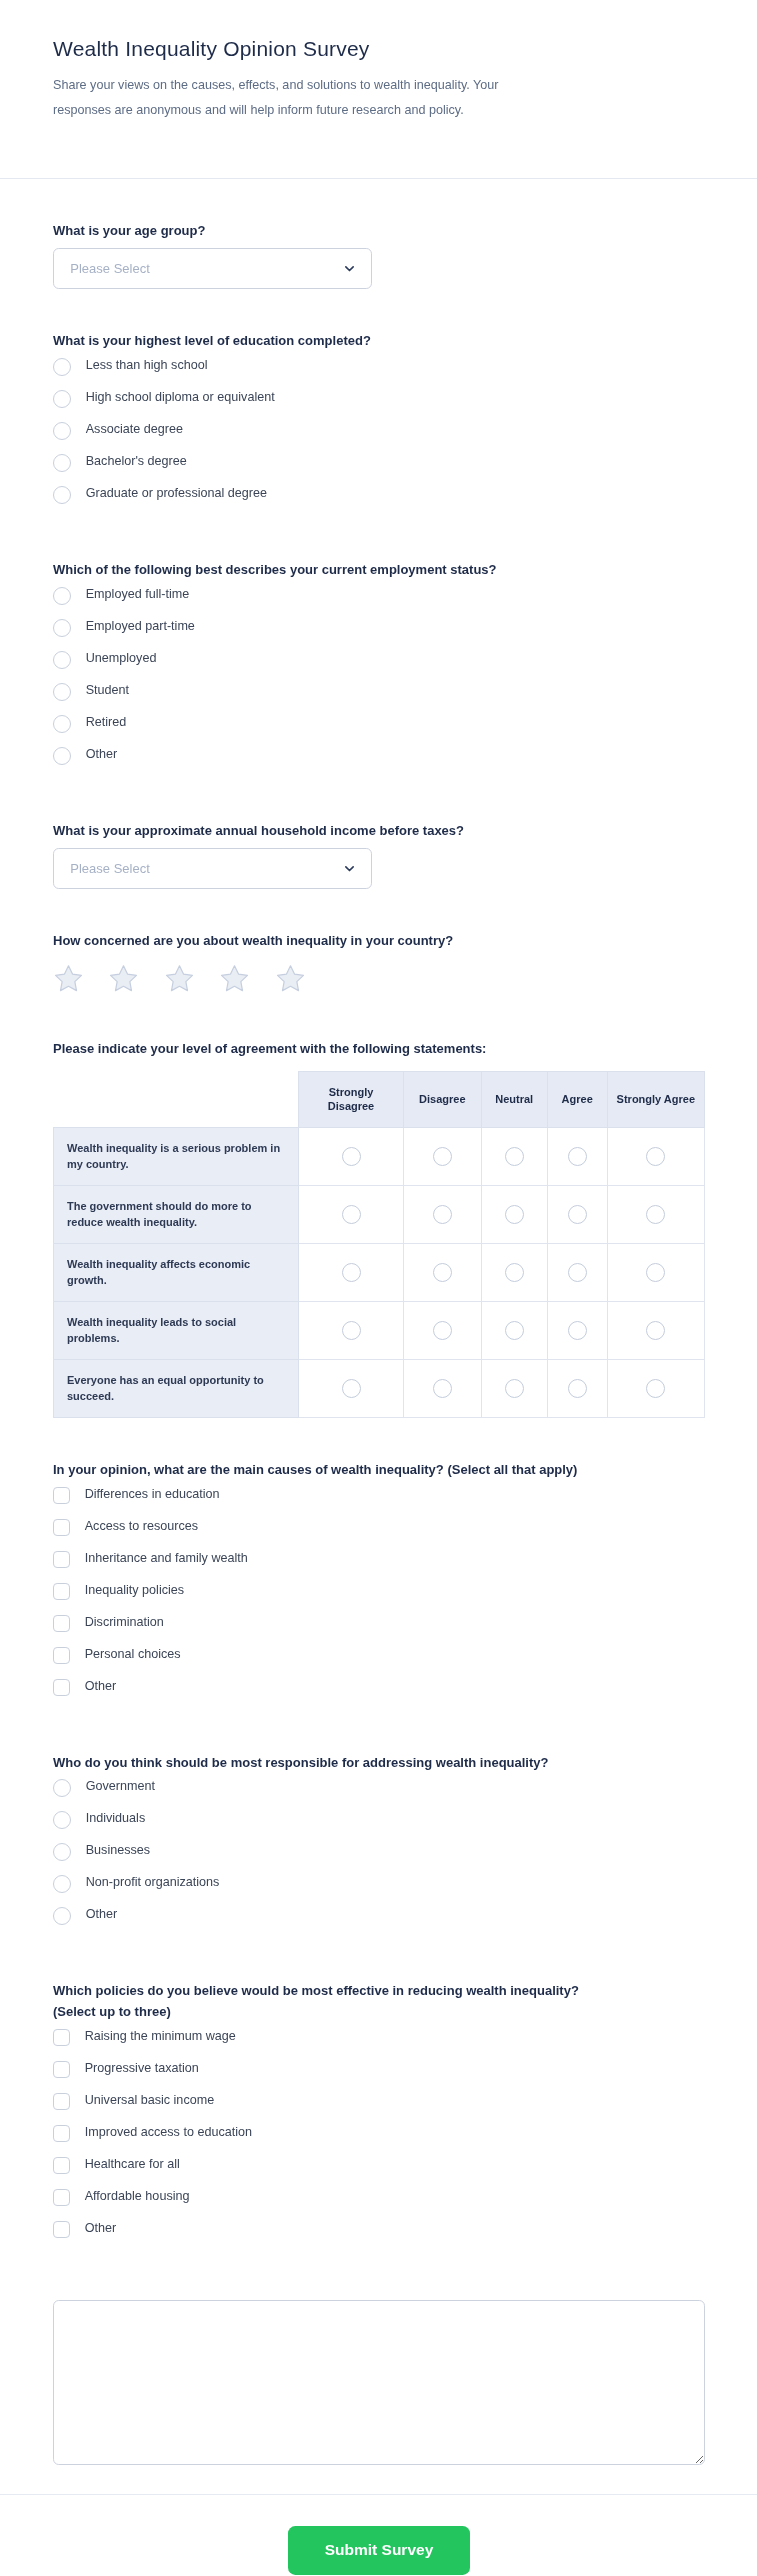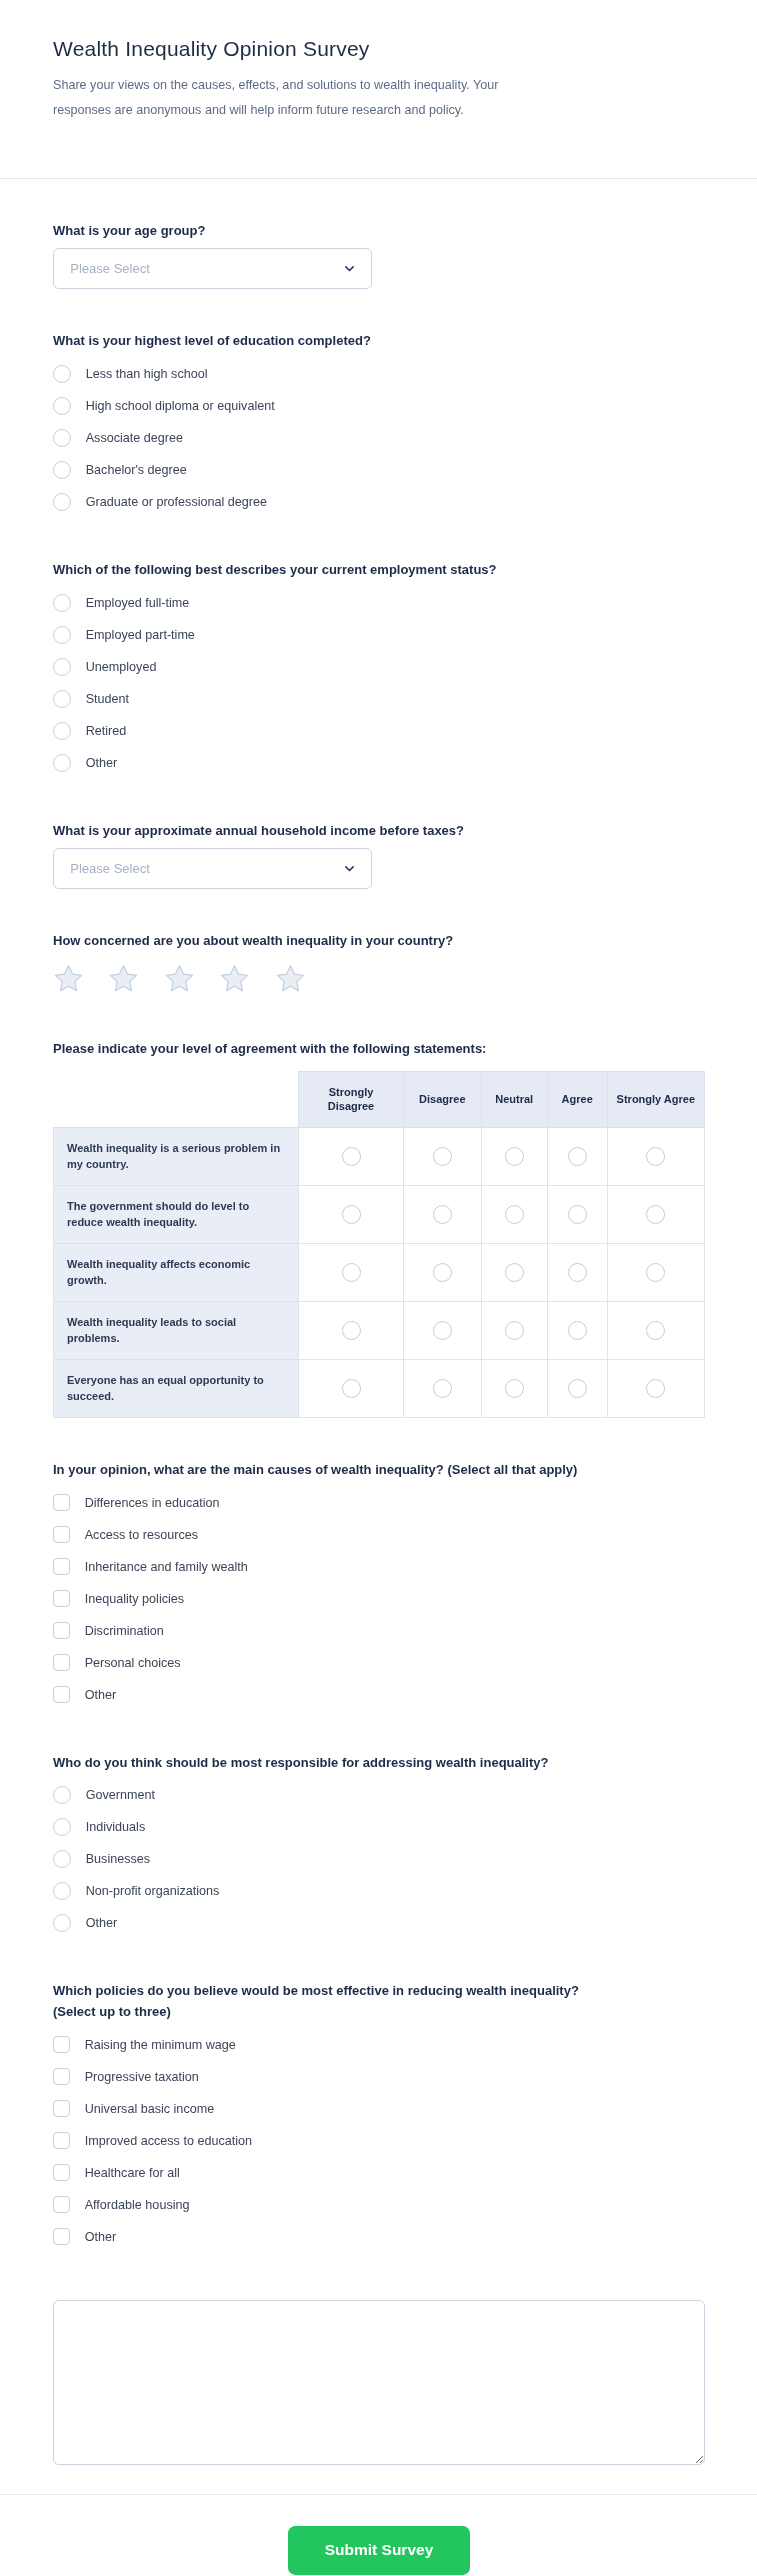--- a/index.html
+++ b/index.html
@@ -48,21 +48,21 @@
     background:#fff;
     display:flex;align-items:center;justify-content:space-between;
     padding:0 14.7px 0 16.3px;
     margin-top:4.9px;
     cursor:pointer;
   }
   .select .ph{color:#a6b1c6;font-size:13px;}
   
   .opt-list{margin-top:1.6px;}
   .opt{
-    display:flex;align-items:center;gap:14.7px;
+    display:flex;gap:14.7px;
     height:32px;cursor:pointer;width:max-content;
   }
   input.radio,input.cbox{
     -webkit-appearance:none;appearance:none;
     background:#fff;margin:0;flex:none;outline:none;
   }
   input.radio{width:18px;height:18px;border:1.2px solid #c9d0dc;border-radius:50%;}
   input.cbox{width:17px;height:17px;border:1.2px solid #c9d0dc;border-radius:4.1px;}
   .opt-text{font-size:12.6px;color:#3b4557;}
   
@@ -263,21 +263,21 @@
                   <input type="radio" name="stmt0" class="mradio" style="">
                 </td>
               <td class="cell">
                   <input type="radio" name="stmt0" class="mradio" style="">
                 </td>
               <td class="cell">
                   <input type="radio" name="stmt0" class="mradio" style="">
                 </td>
             </tr>
             <tr>
-              <td class="stmt">The government should do level to reduce wealth inequality.</td>
+              <td class="stmt">The government should do more to reduce wealth inequality.</td>
               <td class="cell">
                   <input type="radio" name="stmt1" class="mradio" style="">
                 </td>
               <td class="cell">
                   <input type="radio" name="stmt1" class="mradio" style="">
                 </td>
               <td class="cell">
                   <input type="radio" name="stmt1" class="mradio" style="">
                 </td>
               <td class="cell">

